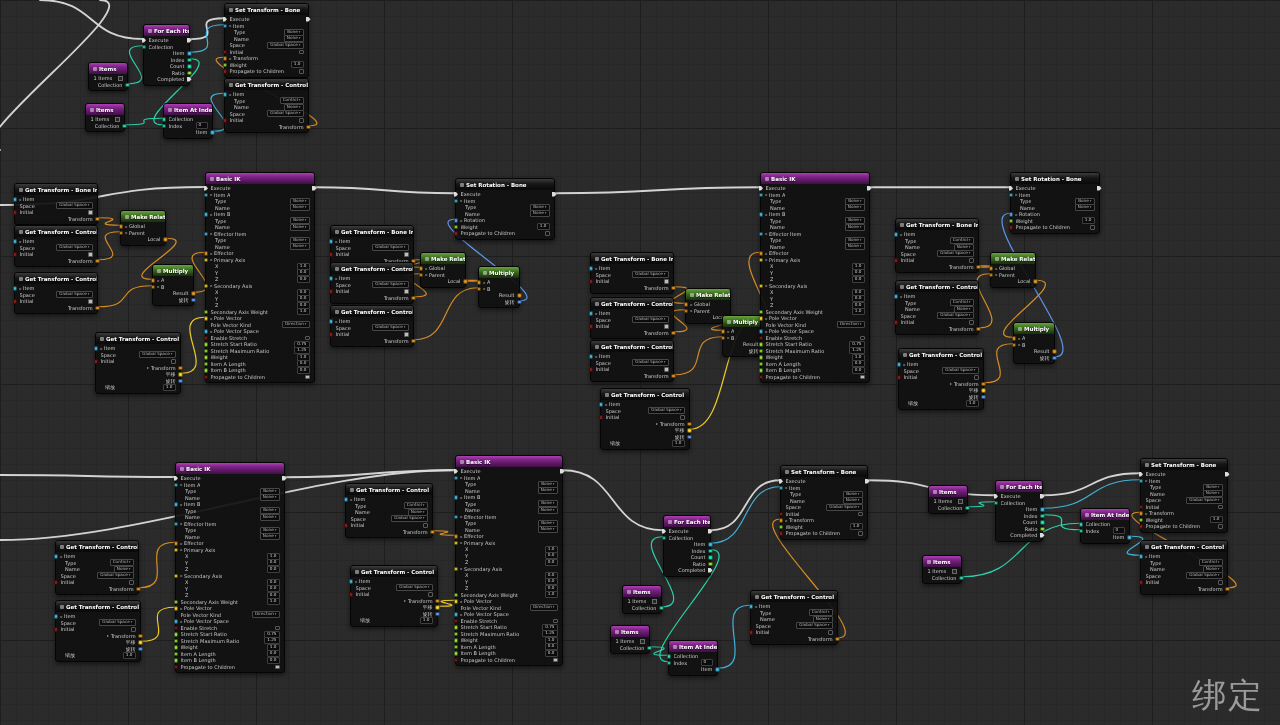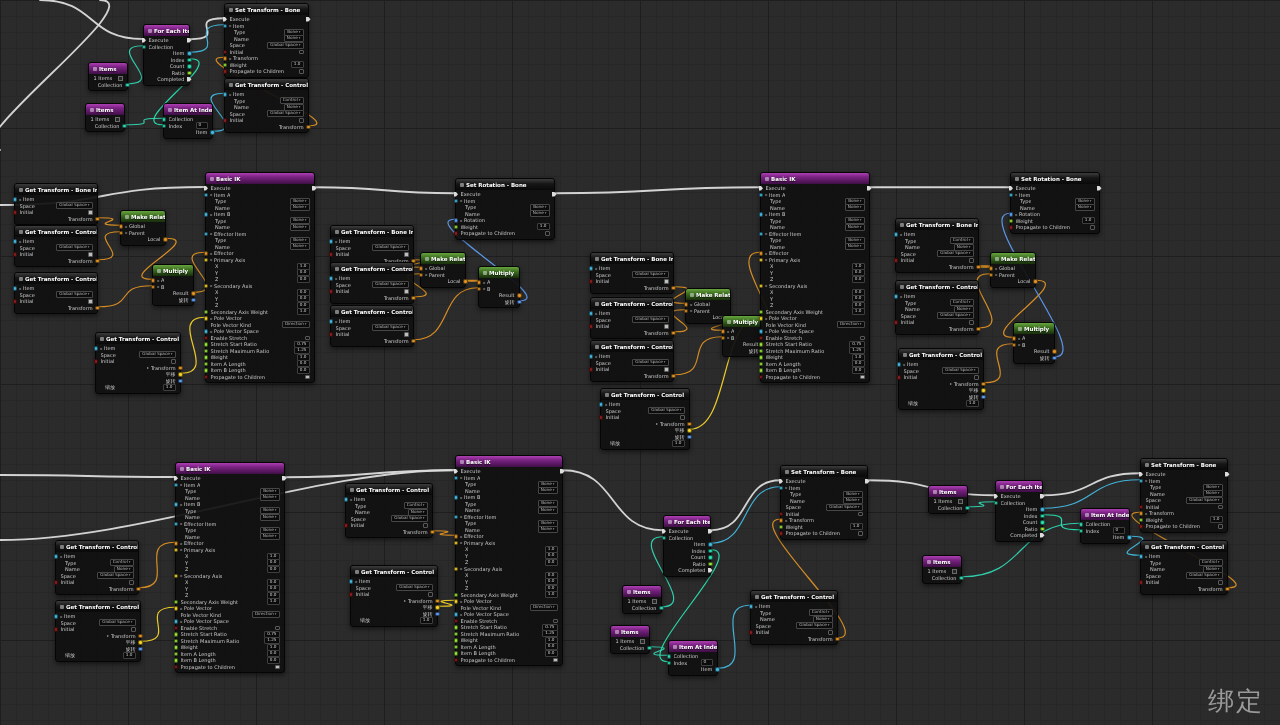--- a/index.html
+++ b/index.html
@@ -31,21 +31,21 @@
   .pin.in{left:-2.5px}.pin.out{right:-2.5px}
   .pin.exec{border-radius:0;border:none;clip-path:polygon(0 0,55% 0,100% 50%,55% 100%,0 100%)}
   .sel{background:#0b0b0b;border:1px solid #474747;border-radius:1px;color:#b5b5b5;font-size:4.2px;line-height:4.6px;
     padding:0 2px;margin-left:auto;max-width:44px;overflow:hidden;display:flex;align-items:center;gap:1px}
   .caret{font-size:3.4px;color:#8a8a8a}
   .num{background:#0b0b0b;border:1px solid #3f3f3f;border-radius:1px;color:#cfcfcf;font-size:4.2px;line-height:4.6px;
     padding:0 2px;margin-left:auto;min-width:12px;text-align:left}
   .chk{width:4.5px;height:4.5px;border:1px solid #5a5a5a;background:#101010;border-radius:1px;margin-left:auto;flex:none}
   .chk.on{background:#bdbdbd}
   .chip{width:5px;height:5px;border:1px solid #6a6a6a;background:#262626;margin-left:auto;flex:none}
-  .watermark{position:absolute;right:16px;bottom:6px;z-index:3;font-size:26px;color:#9a9a9a;letter-spacing:2px}
+  .watermark{position:absolute;right:16px;bottom:6px;z-index:3;font-size:34px;color:#9a9a9a;letter-spacing:2px}
 </style>
 </head>
 <body>
 
 <div class="canvas">
   <svg class="wires" width="1280" height="725">
       <path d="M 40 0 C 96.65 0, 86.35 39, 143 39" stroke="#dcdcdc" stroke-width="1.8" fill="none" stroke-linecap="round" opacity="0.95"></path>
       <path d="M 100 0 C 155 0, -55.00000000000001 150, 0 150" stroke="#dcdcdc" stroke-width="1.8" fill="none" stroke-linecap="round" opacity="0.95"></path>
       <path d="M 190 39.25 C 230 39.25, 184 18.25, 224 18.25" stroke="#dcdcdc" stroke-width="1.8" fill="none" stroke-linecap="round" opacity="0.95"></path>
       <path d="M 0 205 C 112.75000000000001 205, 92.24999999999999 187, 205 187" stroke="#dcdcdc" stroke-width="1.8" fill="none" stroke-linecap="round" opacity="0.95"></path>

